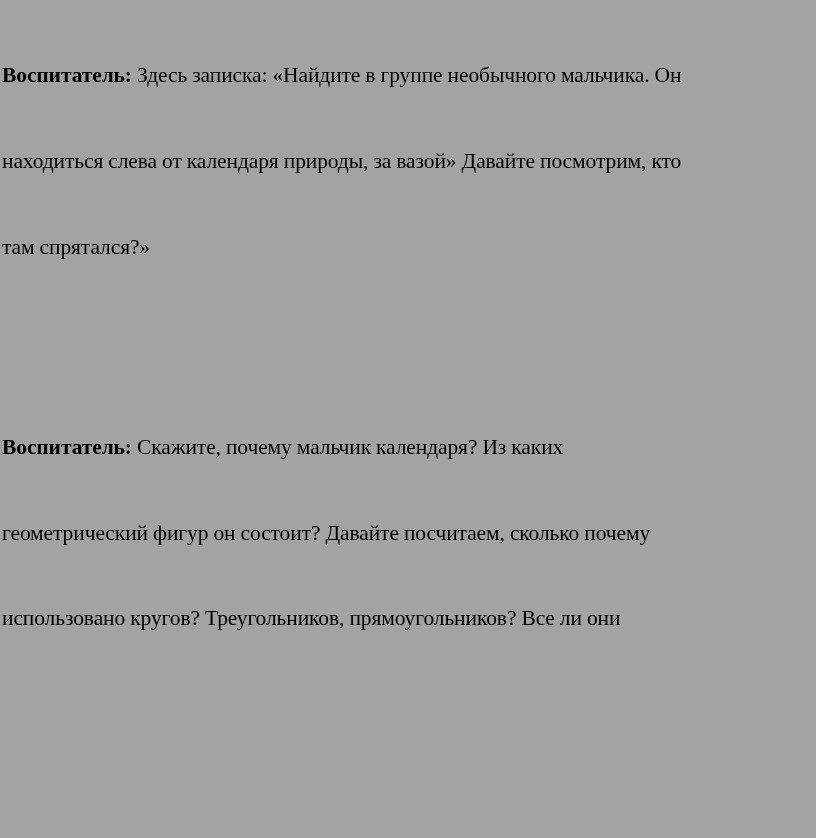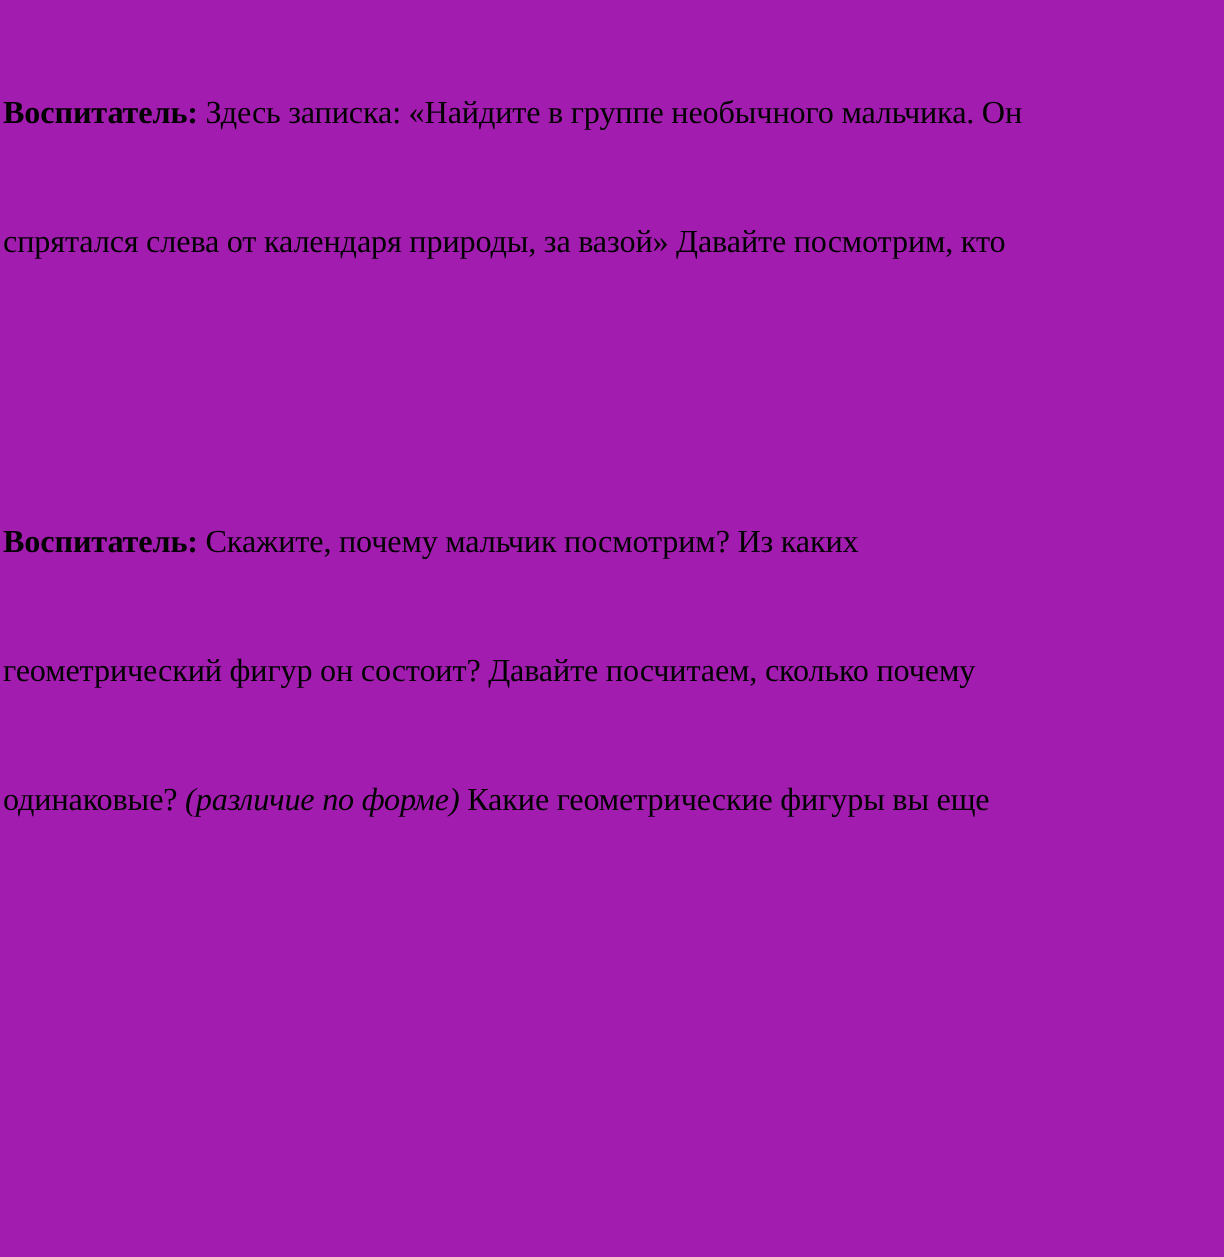--- a/index.html
+++ b/index.html
@@ -13,21 +13,21 @@
     height: 838px;
     overflow: hidden;
     font-family: "Liberation Serif", "DejaVu Serif", serif;
     color: #000000;
     -webkit-font-smoothing: none;
   }
   .page {
     position: relative;
     width: 816px;
     height: 838px;
-    background: #a21caf;
+    background: #a3a3a3;
     box-sizing: border-box;
     padding: 4px 8px 4px 2px;
   }
   .doc-body {
     width: 806px;
   }
   .para {
     margin: 0;
     font-size: 21.5px;
     line-height: 28.6px;
@@ -50,30 +50,31 @@
   }
 </style>
 </head>
 <body>
 
 <div class="page">
   <div class="doc-body">
 
     <p class="para">
       <span class="ln"><b class="b">Воспитатель:</b><span> Здесь записка: «Найдите в группе необычного мальчика. Он</span></span>
-      <span class="ln">спрятался слева от календаря природы, за вазой» Давайте посмотрим, кто</span>
+      <span class="ln">находиться слева от календаря природы, за вазой» Давайте посмотрим, кто</span>
+      <span class="ln">там спрятался?»</span>
     </p>
 
     <div class="spacer"></div>
     <div class="spacer"></div>
 
     <p class="para">
-      <span class="ln"><b class="b">Воспитатель:</b><span> Скажите, почему мальчик посмотрим? Из каких</span></span>
+      <span class="ln"><b class="b">Воспитатель:</b><span> Скажите, почему мальчик календаря? Из каких</span></span>
       <span class="ln">геометрический фигур он состоит? Давайте посчитаем, сколько почему</span>
-      <span class="ln"><span>одинаковые? </span><i class="i">(различие по форме)</i><span> Какие геометрические фигуры вы еще</span></span>
+      <span class="ln">использовано кругов? Треугольников, прямоугольников? Все ли они</span>
       
       
       
       
     </p>
 
   </div>
 </div>
 
 </body></html>

